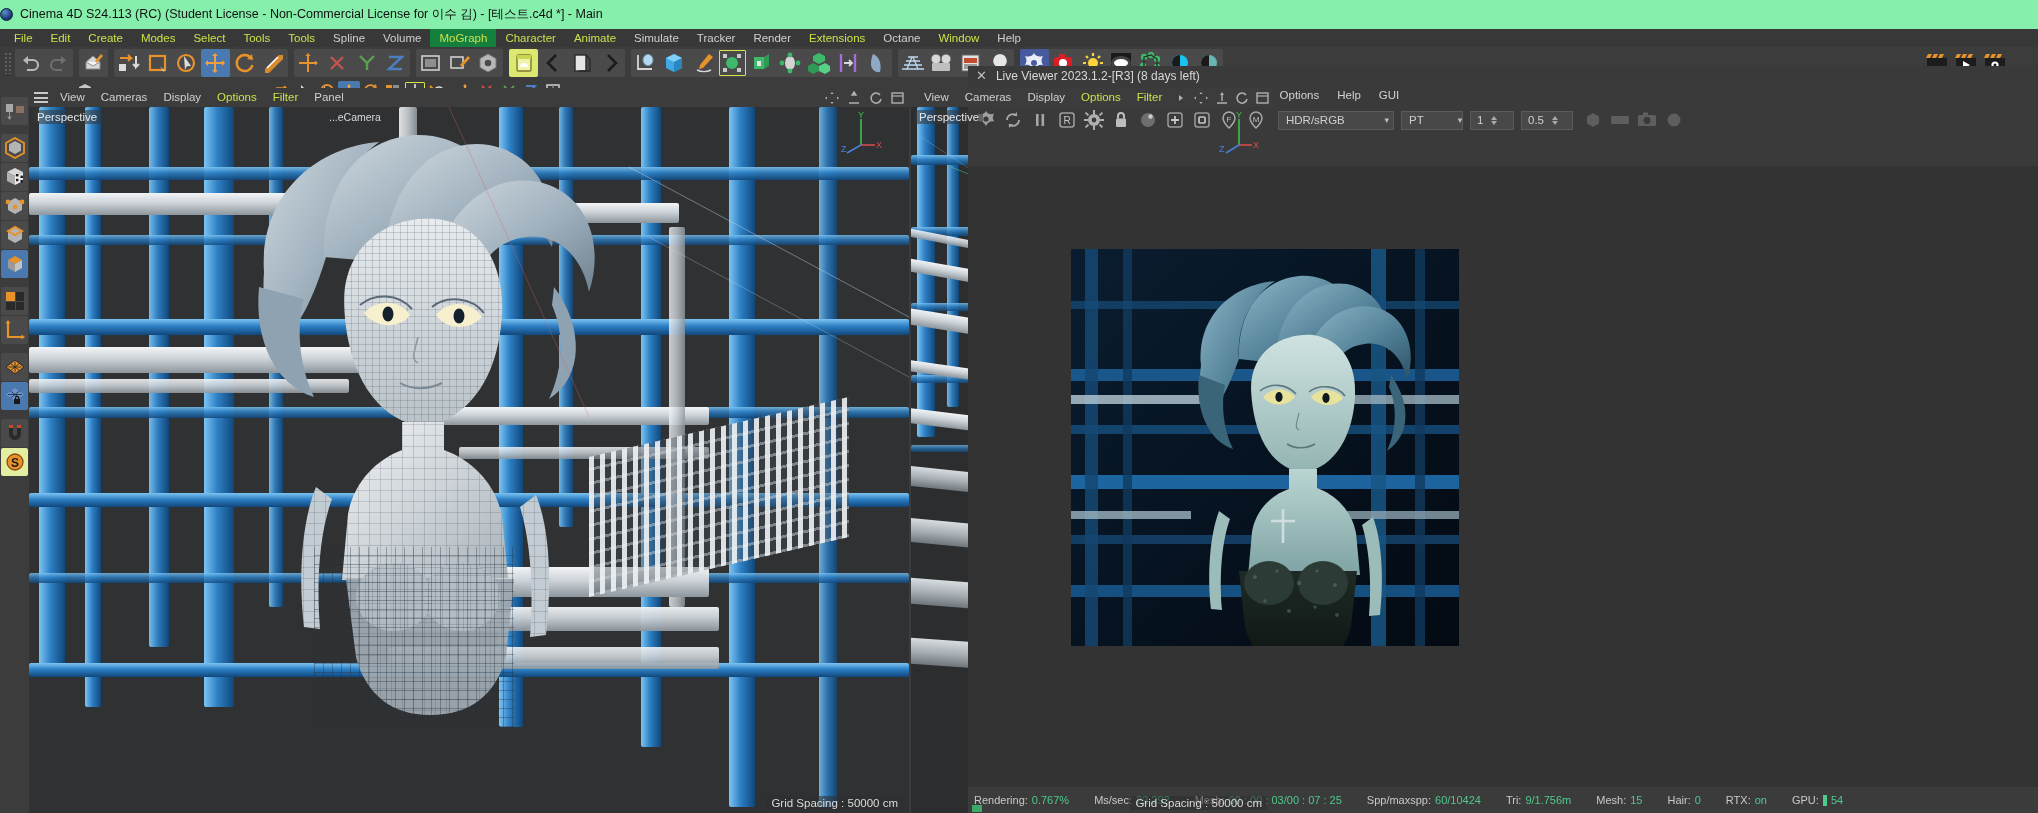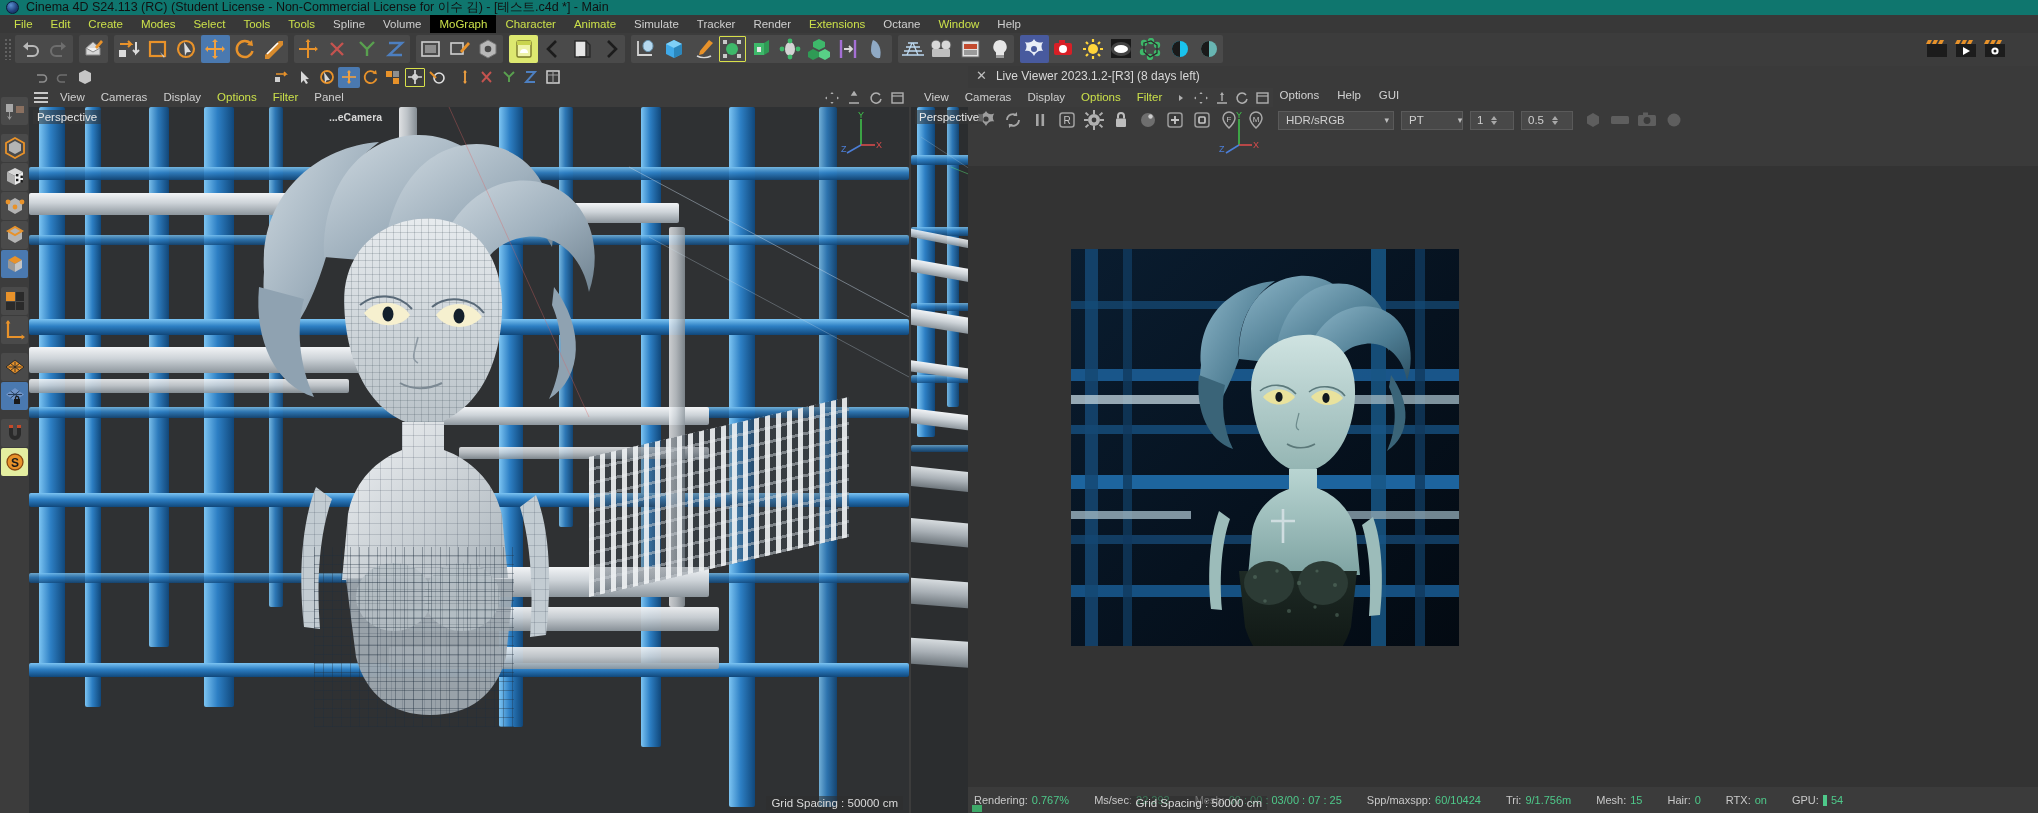--- a/index.html
+++ b/index.html
@@ -8,41 +8,41 @@
     width: 2038px; height: 813px;
     overflow: hidden;
     background: #3a3a3a;
     font-family: "Liberation Sans", sans-serif;
     -webkit-font-smoothing: antialiased;
   }
   #app { position: relative; width: 2038px; height: 813px; background: #3c3c3c; }
 
   
   .titlebar {
-    height: 15px; background: #0f766e; display: flex; align-items: center;
-    padding-left: 6px; gap: 7px;
+    height: 29px; background: #86efac; display: flex; align-items: center;
+    padding-left: 0; gap: 7px;
   }
   .titlebar .app-logo {
     width: 13px; height: 13px; border-radius: 50%;
     background: radial-gradient(circle at 35% 30%, #5a8fd0 0%, #1f3f7a 60%, #12264a 100%);
     border: 1px solid #0d1c38;
   }
   .titlebar .title-text { font-size: 12.5px; color: #111; white-space: nowrap; }
 
   
   .menubar {
     height: 18px; background: #383838; display: flex; align-items: center;
     padding-left: 5px; gap: 0px;
   }
   .menubar .mi {
     font-size: 11.5px; padding: 0 9px; line-height: 18px; height: 18px;
     color: #cfcfcf; white-space: nowrap; cursor: default;
   }
   .menubar .mi.green { color: #cbe04a; }
-  .menubar .mi.sel { background: #000000; color: #cbe04a; }
+  .menubar .mi.sel { background: #15803d; color: #cbe04a; }
 
   
   .toolrow {
     background: #3c3c3c; display: flex; align-items: center; position: relative;
   }
   .toolrow.r1 { height: 32px; padding-left: 4px; }
   .toolrow.r2 { height: 24px; padding-left: 4px; }
   .grip {
     width: 8px; height: 22px; margin-right: 3px; flex: 0 0 8px;
     background-image: radial-gradient(#6a6a6a 30%, transparent 31%);
@@ -843,21 +843,21 @@
           </div>
 
           <svg width="880" height="700" style="position:absolute;inset:0;">
             <path d="M600 60 L880 210" stroke="rgba(200,215,230,.45)" stroke-width="1"></path>
             <path d="M620 130 L880 270" stroke="rgba(200,215,230,.3)" stroke-width="1"></path>
             <path d="M420 0 L560 310" stroke="rgba(220,100,100,.35)" stroke-width="1"></path>
           </svg>
         </div>
 
         <div class="vp-label">Perspective</div>
-        <div class="cam-tag" style="left:300px; top:4px;font-weight:bold;">...eCamera</div>
+        <div class="cam-tag" style="left:300px; top:4px;">...eCamera</div>
         <svg class="axis-gizmo" viewBox="0 0 44 44" style="right:26px; top:4px;">
           <path d="M22 34V8" stroke="#3fc04a" stroke-width="1.6"></path>
           <path d="M22 34h14" stroke="#d84c4c" stroke-width="1.6"></path>
           <path d="M22 34L8 42" stroke="#4c7fd8" stroke-width="1.6"></path>
           <text x="19" y="7" font-size="9" fill="#3fc04a" font-family="Liberation Sans, sans-serif">Y</text>
           <text x="37" y="37" font-size="9" fill="#d84c4c" font-family="Liberation Sans, sans-serif">X</text>
           <text x="2" y="41" font-size="9" fill="#4c7fd8" font-family="Liberation Sans, sans-serif">Z</text>
         </svg>
         <div class="grid-spacing">Grid Spacing : 50000 cm</div>
       </div>

